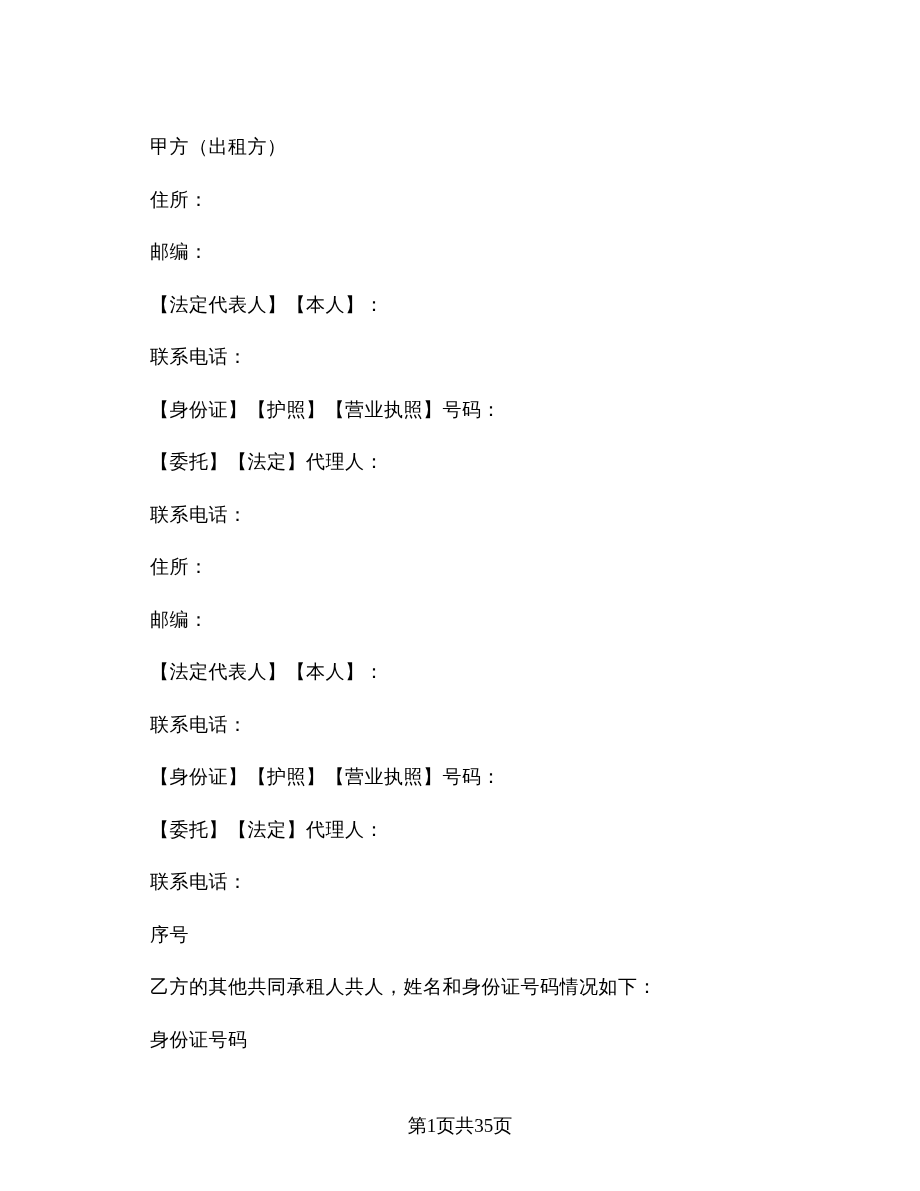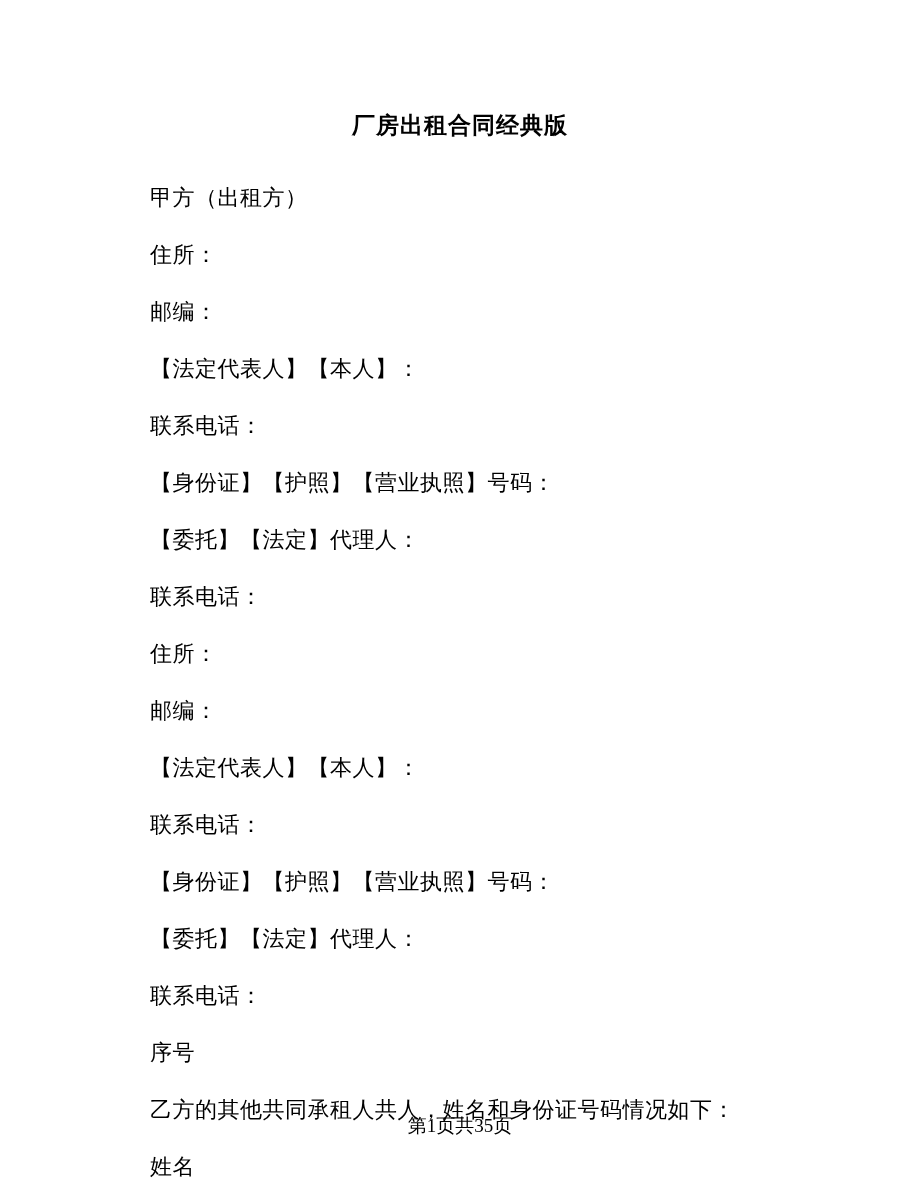--- a/index.html
+++ b/index.html
@@ -19,53 +19,52 @@
       padding: 110px 150px 60px 150px;
     }
     .title {
       text-align: center;
       font-size: 23px;
       font-weight: bold;
       margin-bottom: 40px;
       letter-spacing: 1px;
     }
     .line {
-      font-size: 22px;
+      font-size: 19px;
       line-height: 1.5;
       margin-bottom: 24px;
       letter-spacing: 0.5px;
+      margin-top: 23px;
     }
     .footer {
       position: absolute;
       bottom: 52px;
       left: 0;
       right: 0;
       text-align: center;
       font-size: 19px;
     }
   </style>
 </head>
 <body>
 
 <div class="page">
-  <h1 class="title">厂房出租合同经典版</h1>
   <div class="line">甲方（出租方）</div>
   <div class="line">住所：</div>
   <div class="line">邮编：</div>
   <div class="line">【法定代表人】【本人】：</div>
   <div class="line">联系电话：</div>
   <div class="line">【身份证】【护照】【营业执照】号码：</div>
   <div class="line">【委托】【法定】代理人：</div>
   <div class="line">联系电话：</div>
   <div class="line">住所：</div>
   <div class="line">邮编：</div>
   <div class="line">【法定代表人】【本人】：</div>
   <div class="line">联系电话：</div>
   <div class="line">【身份证】【护照】【营业执照】号码：</div>
   <div class="line">【委托】【法定】代理人：</div>
   <div class="line">联系电话：</div>
   <div class="line">序号</div>
   <div class="line">乙方的其他共同承租人共人，姓名和身份证号码情况如下：</div>
-  <div class="line">姓名</div>
   <div class="line">身份证号码</div>
 </div>
 
 <div class="footer">第1页共35页</div>
 
 </body></html>

